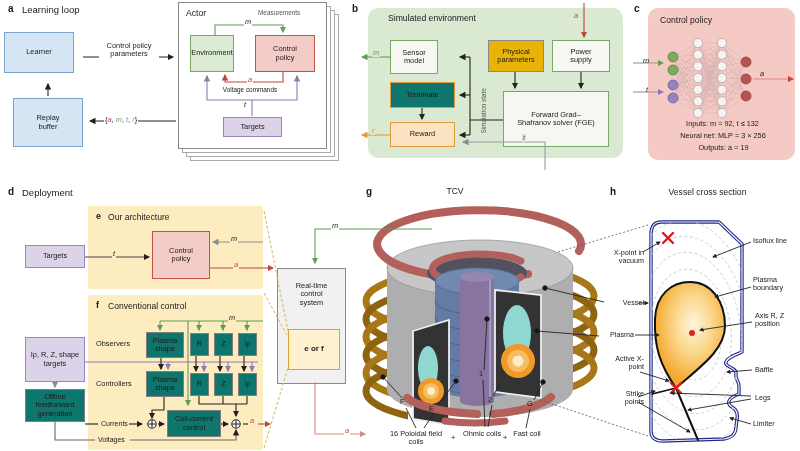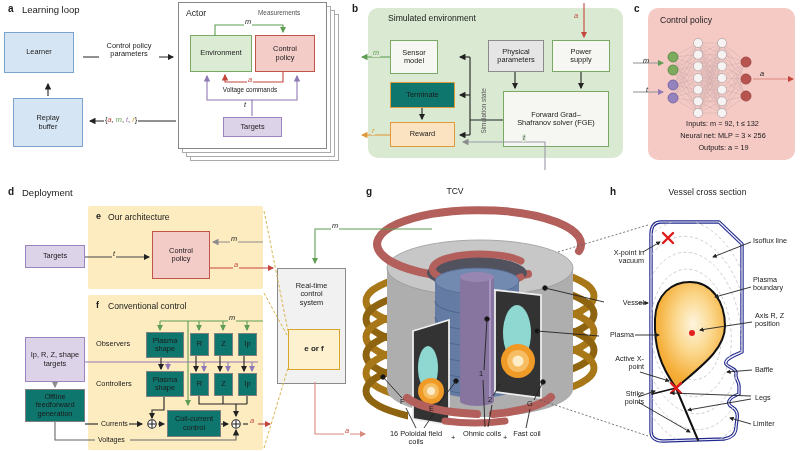--- a/index.html
+++ b/index.html
@@ -50,40 +50,40 @@
   <div class="pg" style="left:186px;top:10px;width:147px;height:145px"></div>
   <div class="pg" style="left:182px;top:6px;width:147px;height:145px"></div>
   <div class="actorbx" style="left:178px;top:2px;width:147px;height:145px"></div>
 
   <div class="bx blue" style="left:4px;top:32px;width:70px;height:41px">
       <span class="wrap">Learner</span>
     </div>
   <div class="bx blue" style="left:13px;top:98px;width:70px;height:49px">
       <span class="wrap" style="width:38px">Replay buffer</span>
     </div>
-  <div class="bx greenbx" style="left:190px;top:35px;width:62px;height:37px">
+  <div class="bx greenbx" style="left:190px;top:35px;width:44px;height:37px">
       <span class="wrap">Environment</span>
     </div>
   <div class="bx redbx" style="left:255px;top:35px;width:60px;height:37px">
       <span class="wrap" style="width:34px">Control policy</span>
     </div>
   <div class="bx purplebx" style="left:223px;top:117px;width:59px;height:20px">
       <span>Targets</span>
     </div>
 
   <div class="bx greenline" style="left:390px;top:40px;width:48px;height:34px">
       <span class="wrap" style="width:34px">Sensor model</span>
     </div>
   <div class="bx termbx" style="left:390px;top:82px;width:65px;height:26px">
       <span>Terminate</span>
     </div>
   <div class="bx rewardbx" style="left:390px;top:122px;width:65px;height:25px">
       <span>Reward</span>
     </div>
-  <div class="bx" style="left:488px;top:40px;width:56px;height:32px;background:#e5e5e5;border-color:#8a8a8a">
+  <div class="bx" style="left:488px;top:40px;width:56px;height:32px;background:#eab308;border-color:#8a8a8a">
       <span class="wrap">Physical parameters</span>
     </div>
   <div class="bx greenline" style="left:552px;top:40px;width:58px;height:32px">
       <span class="wrap" style="width:30px">Power supply</span>
     </div>
   <div class="bx greenline" style="left:503px;top:91px;width:106px;height:56px">
       <span class="wrap" style="width:80px">Forward Grad–Shafranov solver (FGE)</span>
     </div>
 
   <div class="bx purplebx" style="left:25px;top:245px;width:60px;height:23px">

